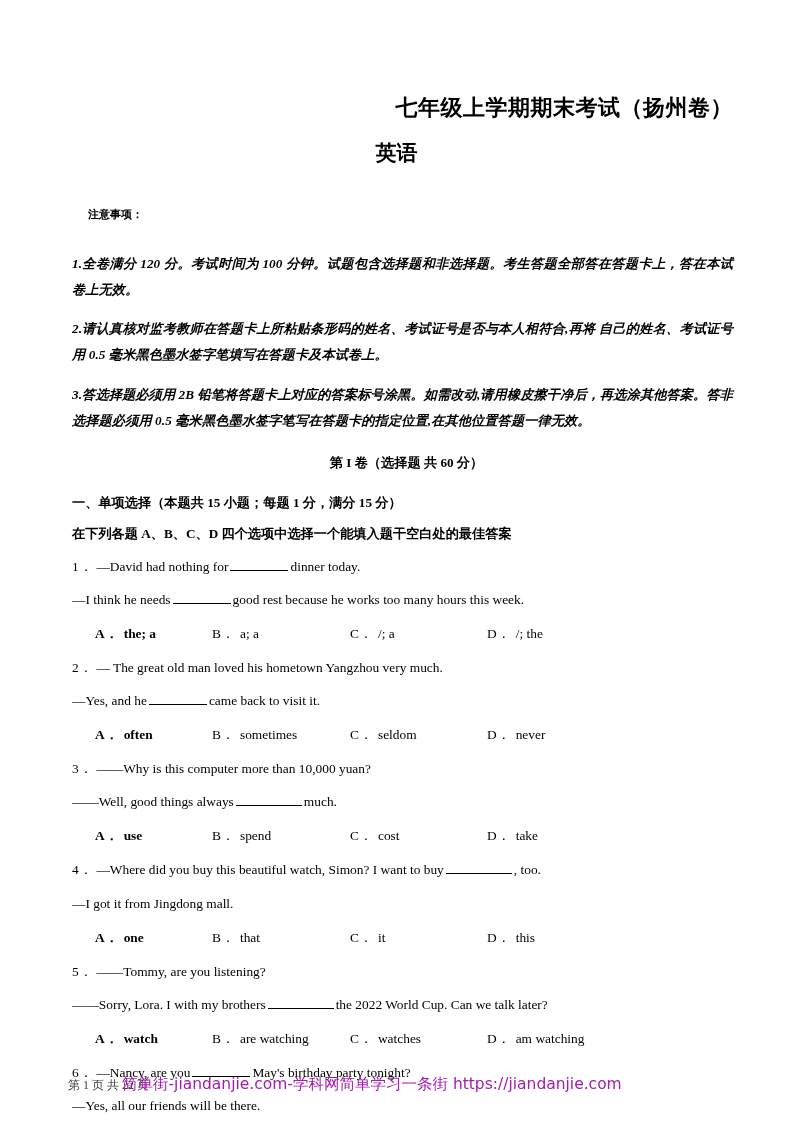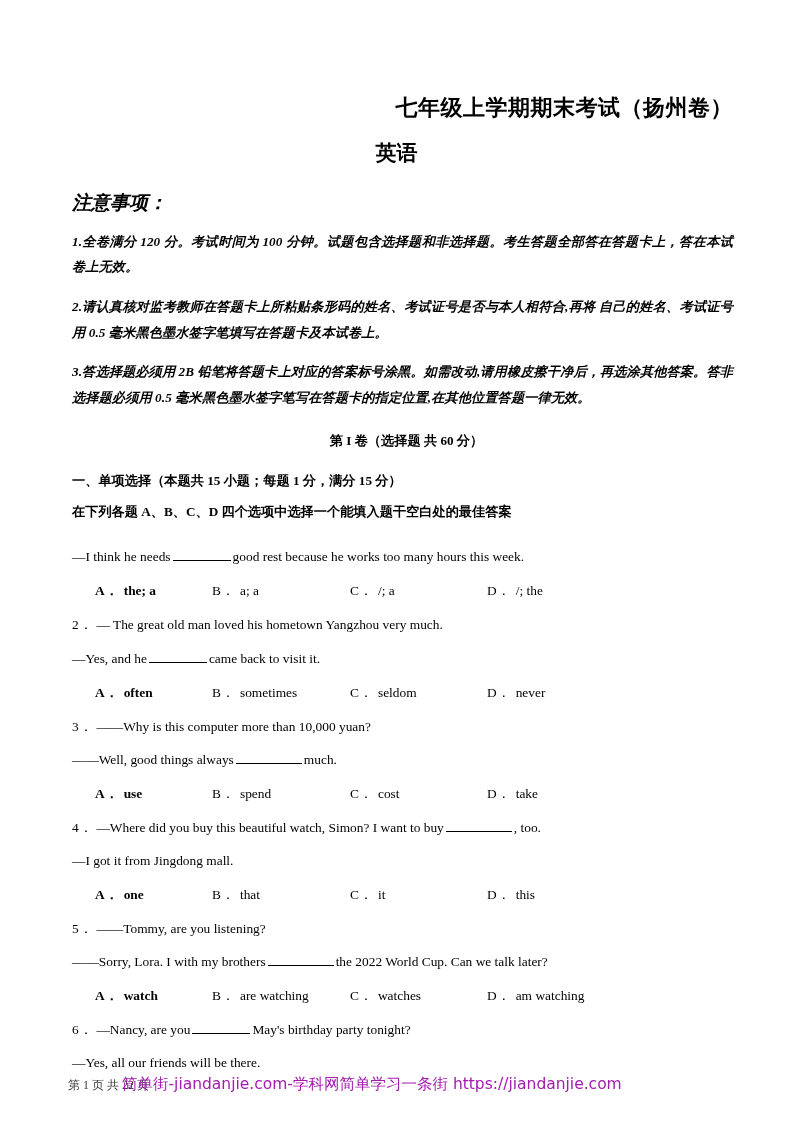--- a/index.html
+++ b/index.html
@@ -38,26 +38,25 @@
     text-align: center;
     font-weight: bold;
     font-size: 21px;
     margin: 0;
     padding-top: 18px;
     line-height: 1.25;
   }
 
   .notice-title {
     font-weight: bold;
-    font-size: 19px;
-    margin: 0;
+    font-size: 11px;
+    margin: 16px;
     padding-top: 26px;
     padding-left: 12px;
     line-height: 1.2;
-    font-style: italic;
   }
 
   .notice-p {
     font-weight: bold;
     font-size: 13.2px;
     margin: 0;
     padding-left: 12px;
     padding-top: 14px;
     line-height: 1.95;
     text-align: justify;
@@ -176,20 +175,24 @@
   <p class="notice-p">1.全卷满分 120 分。考试时间为 100 分钟。试题包含选择题和非选择题。考生答题全部答在答题卡上，答在本试卷上无效。</p>
   <p class="notice-p">2.请认真核对监考教师在答题卡上所粘贴条形码的姓名、考试证号是否与本人相符合,再将 自己的姓名、考试证号用 0.5 毫米黑色墨水签字笔填写在答题卡及本试卷上。</p>
   <p class="notice-p">3.答选择题必须用 2B 铅笔将答题卡上对应的答案标号涂黑。如需改动,请用橡皮擦干净后，再选涂其他答案。答非选择题必须用 0.5 毫米黑色墨水签字笔写在答题卡的指定位置,在其他位置答题一律无效。</p>
 
   <p class="paper-part">第 I 卷（选择题   共 60 分）</p>
 
   <p class="section-head">一、单项选择（本题共 15 小题；每题 1 分，满分 15 分）</p>
   <p class="section-sub">在下列各题 A、B、C、D 四个选项中选择一个能填入题干空白处的最佳答案</p>
 
   <div class="q-block">
+    <p class="q-line">
+      <span class="q-num">1．</span>
+      <span>—David had nothing for</span><span class="blank"></span><span>dinner today.</span>
+    </p>
     <p class="q-line reply">
       <span>—I think he needs</span><span class="blank"></span><span>good rest because he works too many hours this week.</span>
     </p>
     <div class="options">
       <span class="opt opt-0"><span class="lbl">A．</span><span class="txt">the; a</span></span>
       <span class="opt opt-1"><span class="lbl">B．</span><span class="txt">a; a</span></span>
       <span class="opt opt-2"><span class="lbl">C．</span><span class="txt">/; a</span></span>
       <span class="opt opt-3"><span class="lbl">D．</span><span class="txt">/; the</span></span>
     </div>
   </div>

